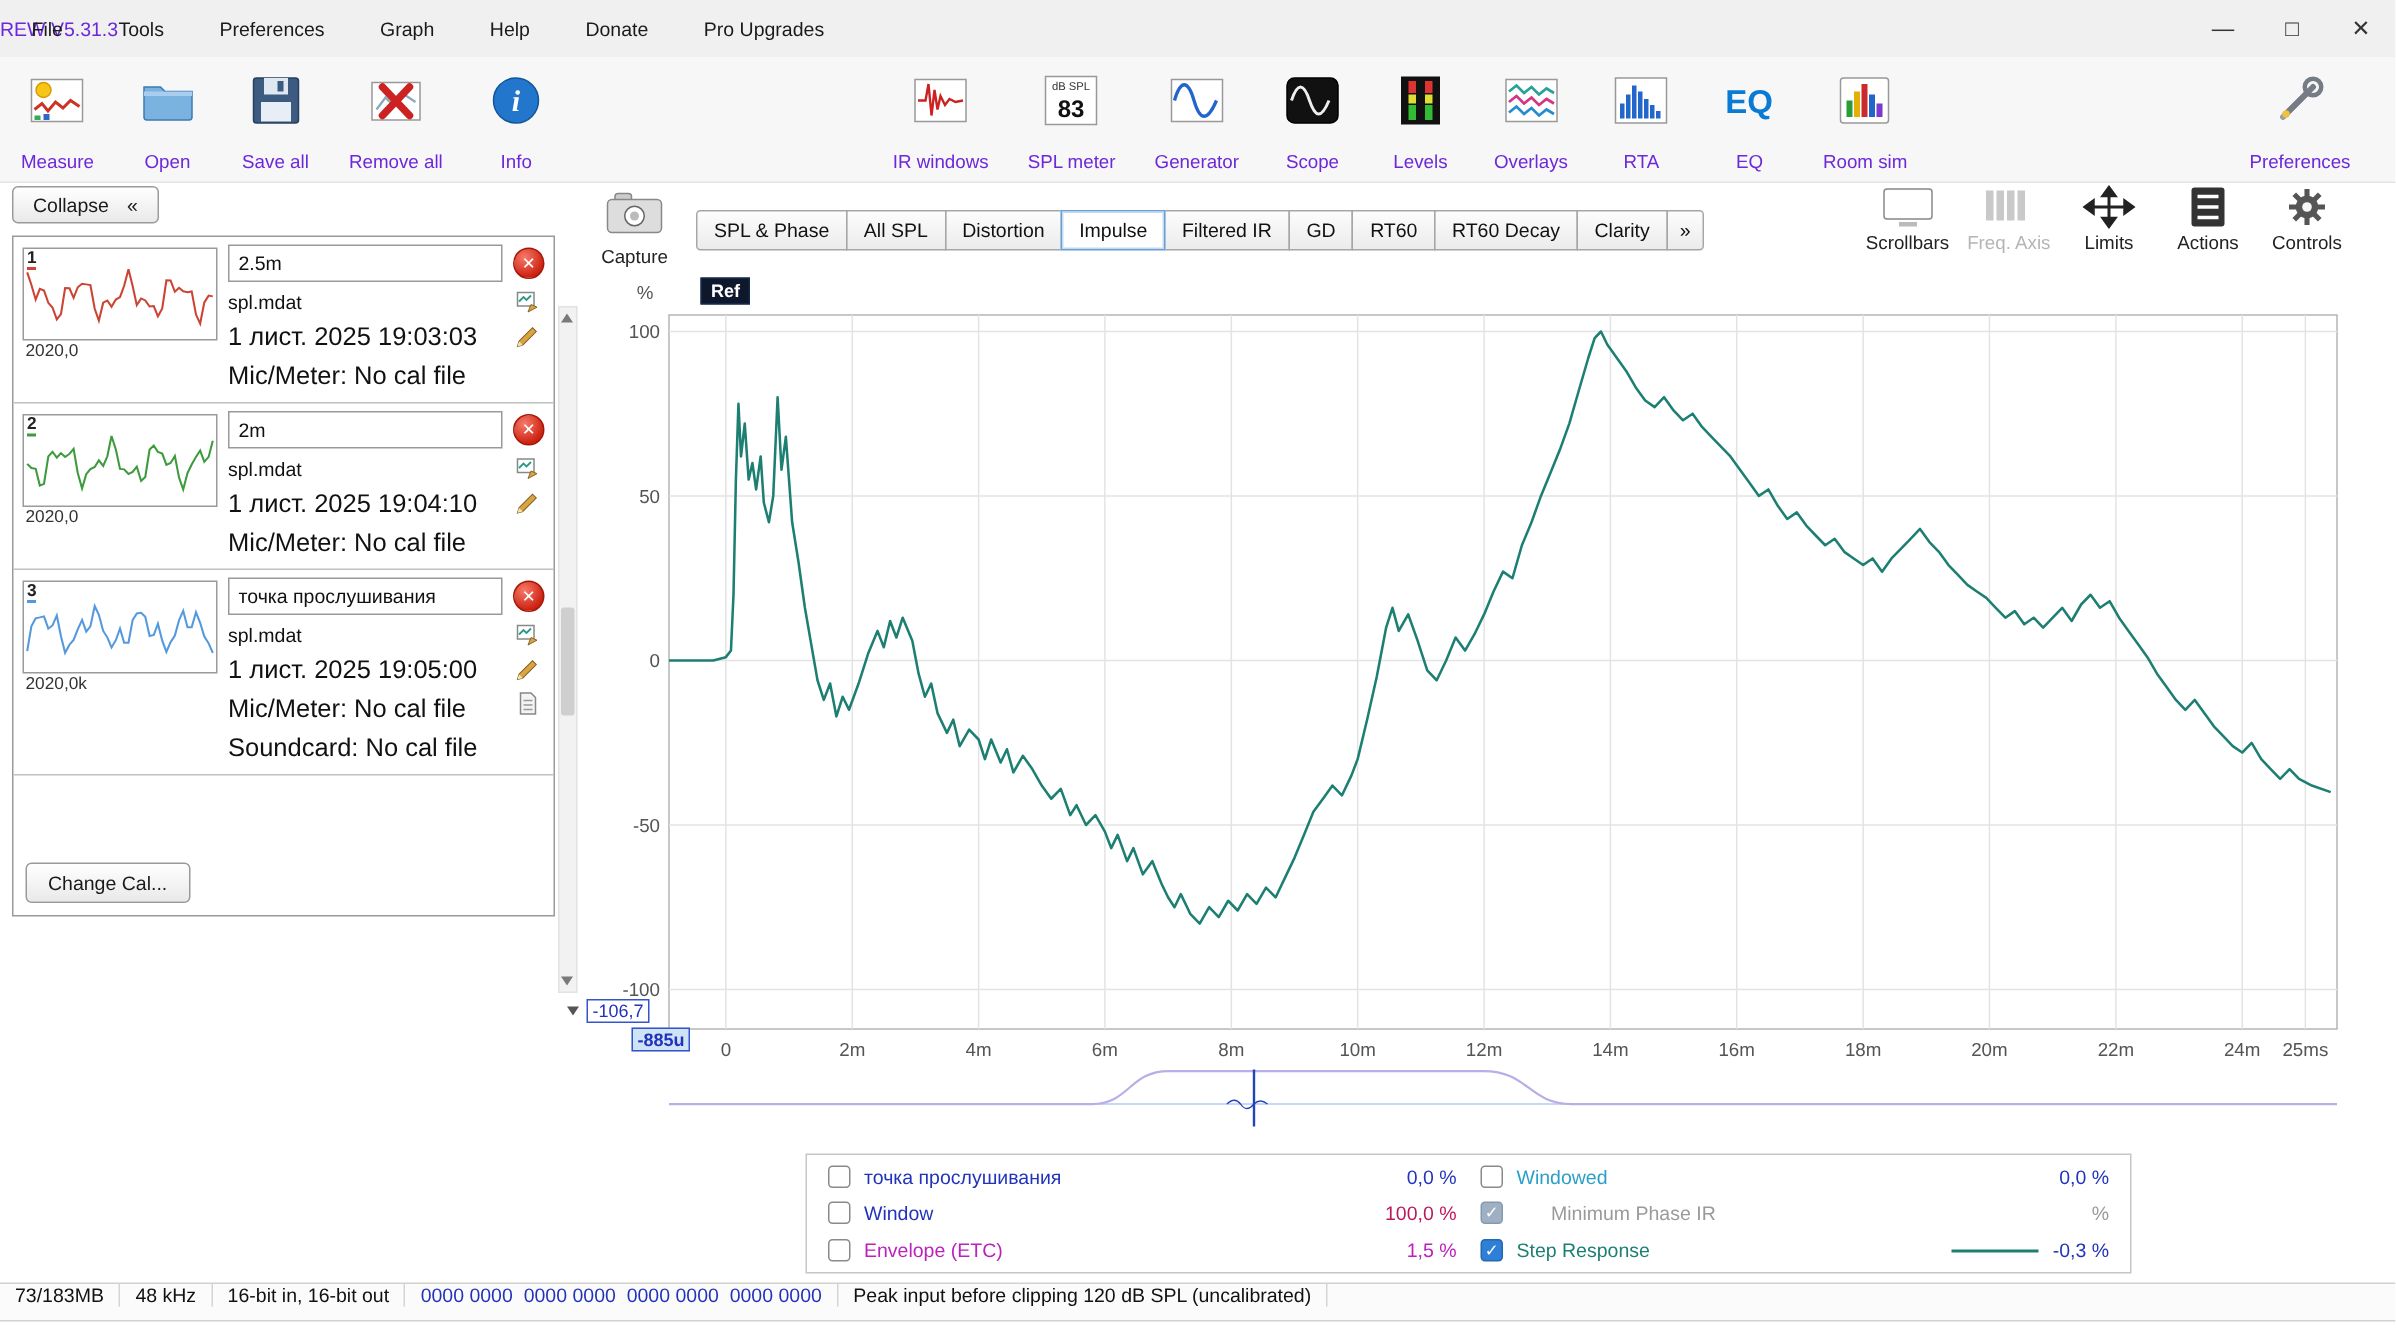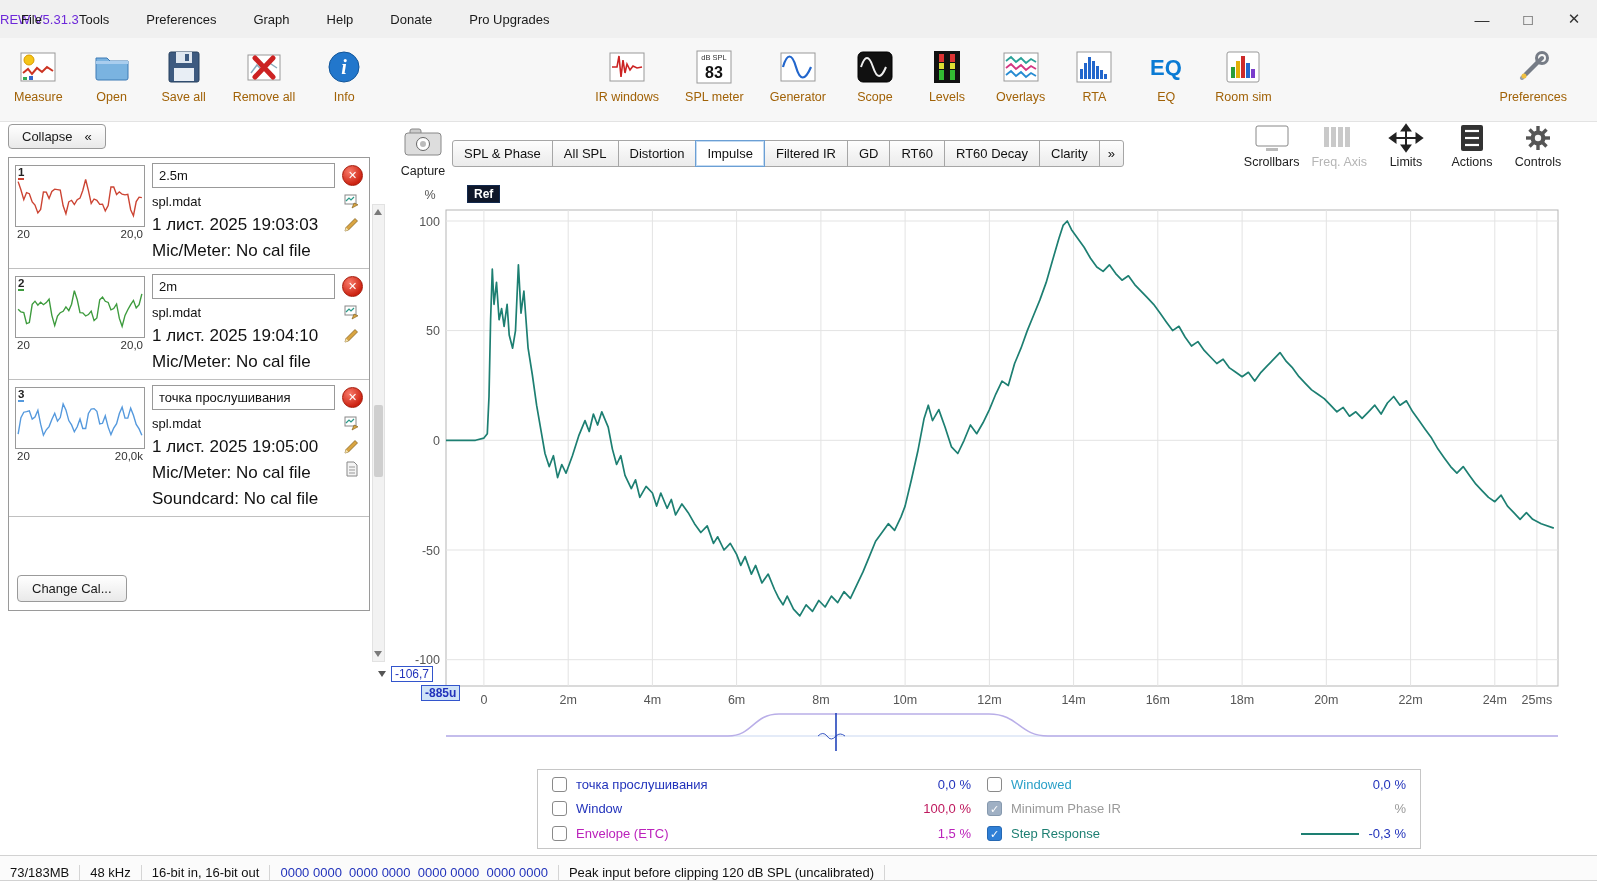--- a/index.html
+++ b/index.html
@@ -16,32 +16,32 @@
 
   
   .toolbar{position:absolute;left:0;top:38px;width:100%;height:84px;background:#f7f7f7;
            border-bottom:1px solid #e3e3e3;display:flex;align-items:flex-start;padding-top:7px;box-sizing:border-box}
   .tool-group{display:flex;gap:26px}
   .tool-group.left{margin-left:14px}
   .tool-group.center{margin:0 auto}
   .tool-group.right{margin-right:30px}
   .tool-btn{display:flex;flex-direction:column;align-items:center;min-width:46px;cursor:default}
   .tool-btn .t-icon{width:42px;height:44px;display:flex;align-items:center;justify-content:center}
-  .tool-btn .t-label{font-size:12.5px;margin-top:1px;white-space:nowrap;color:#a16207}
+  .tool-btn .t-label{font-size:12.5px;margin-top:12px;white-space:nowrap;color:#6d28d9}
 
   
   .sidebar{position:absolute;left:8px;top:124px;width:362px}
   .collapse-btn{display:inline-flex;align-items:center;gap:12px;padding:4px 13px;border:1px solid #9a9a9a;
                 border-radius:4px;background:linear-gradient(#ffffff,#e9e9e9);font-size:13px}
   .measure-list{margin-top:8px;border:1px solid #9a9a9a;background:#fff;height:454px;position:relative;box-sizing:border-box}
   .m-card{display:flex;padding:5px 6px 3px 6px;border-bottom:1px solid #c0c0c0;gap:7px}
   .m-left{width:130px;flex:none;padding-top:2px}
   .thumb{height:60px;border:1px solid #9a9a9a;background:#fff;position:relative}
   .m-num{position:absolute;left:2px;top:0;font-size:11.5px;font-weight:bold;color:#222;z-index:2}
-  .axis-labels{display:flex;justify-content:space-between;font-size:11.5px;color:#333;padding:1px 2px 0 2px}
+  .axis-labels{display:flex;justify-content:flex-start;font-size:11.5px;color:#333;padding:1px 2px 0 2px}
   .m-right{flex:1;display:flex;flex-direction:column;min-width:0}
   .name-row{display:flex;align-items:center;gap:7px;margin-bottom:4px}
   .name-input{flex:1;height:25px;border:1px solid #999;padding:0 6px;font-family:"Liberation Sans",sans-serif;
               font-size:13px;color:#111;background:#fff;box-sizing:border-box;min-width:0}
   .del-btn{width:19px;height:19px;border-radius:50%;background:radial-gradient(circle at 35% 30%,#f87a6a,#cc2211 72%);
            color:#fff;font-size:11px;font-weight:bold;display:flex;align-items:center;justify-content:center;
            border:1px solid #a41808;flex:none}
   .m-body{display:flex;flex:1}
   .d-lines{flex:1;min-width:0}
   .d-line{font-size:17px;line-height:1.55;white-space:nowrap;overflow:hidden;color:#111}
@@ -50,21 +50,21 @@
   .m-icons .mi{width:16px;height:16px}
   .change-cal{position:absolute;left:8px;bottom:8px;padding:5px 14px;border:1px solid #9a9a9a;border-radius:4px;
               background:linear-gradient(#ffffff,#e9e9e9);font-size:13px}
 
   
   .capture-btn{position:absolute;left:397px;top:126px;width:52px;display:flex;flex-direction:column;align-items:center}
   .capture-btn .t-label{font-size:12.5px;margin-top:1px;color:#222}
   .tabs{position:absolute;left:452px;top:140px;display:flex;z-index:3}
   .tab{padding:5px 11px;border:1px solid #a6a6a6;margin-left:-1px;background:linear-gradient(#fdfdfd,#ebebeb);
        font-size:13px;white-space:nowrap;color:#111}
-  .tab:first-child{margin-left:0;border-radius:3px 0 0 3px}
+  .tab:first-child{margin-left:12px;border-radius:3px 0 0 3px}
   .tab.overflow{padding:5px 8px;border-radius:0 3px 3px 0}
   .tab.active{background:#ffffff;border-color:#6b9fd4;box-shadow:inset 0 0 0 1px #c4dbf2;position:relative;z-index:2}
   .graph-tools{position:absolute;right:32px;top:123px;display:flex;gap:12px}
   .g-tool{display:flex;flex-direction:column;align-items:center;min-width:54px}
   .g-tool .t-icon{height:30px;display:flex;align-items:center;justify-content:center}
   .g-tool .t-label{font-size:12.5px;margin-top:2px;color:#222;white-space:nowrap}
   .g-tool.disabled .t-label{color:#b5b5b5}
 
   
   #plot-wrap{position:absolute;left:398px;top:186px;width:1164px;height:576px}
@@ -91,21 +91,21 @@
       font-size:11px;line-height:14px;text-align:center;color:#fff;box-sizing:border-box}
   .cb-checked{background:#2f7fd6;border-color:#2568b3}
   .cb-disabled{background:#9fb0c4;border-color:#8699ae}
   .legend-label{font-size:13px;white-space:nowrap}
   .legend-line{width:58px;height:2px;margin-left:auto}
   .legend-value{font-size:13px;white-space:nowrap}
   .legend-value.push{margin-left:auto}
 
   
   .statusbar{position:absolute;left:0;top:855px;width:100%;height:26px;border-top:1px solid #d2d2d2;
-             border-bottom:1px solid #d2d2d2;background:#fbfbfb;display:flex;align-items:flex-end;font-size:13px;box-sizing:border-box}
+             border-bottom:1px solid #d2d2d2;background:#fbfbfb;display:flex;align-items:flex-start;font-size:13px;box-sizing:border-box}
   .sb-seg{padding:0 10px;border-right:1px solid #d5d5d5;display:flex;align-items:center;white-space:pre;color:#111}
   .sb-zeros{color:#2233bb}
 </style>
 </head>
 <body>
 
 <div class="titlebar">
   <div class="win-title">REW V5.31.3</div>
   <div class="menu" id="menubar">
       <div class="menu-item">File</div>
@@ -594,21 +594,21 @@
       </div>
     </div>
     <div class="legend-col">
       <div class="legend-row">
         <span class="cb"></span>
         <span class="legend-label" style="color: rgb(42, 160, 200);">Windowed</span>
         <span class="legend-value push" style="color: rgb(34, 51, 187);">0,0 %</span>
       </div>
       <div class="legend-row">
         <span class="cb cb-disabled">✓</span>
-        <span class="legend-label" style="color: rgb(154, 154, 154);">Minimum Phase IR</span>
+        <span class="legend-label" style="color: rgb(154, 154, 154); margin-left: 23px;">Minimum Phase IR</span>
         <span class="legend-value push" style="color: rgb(154, 154, 154);">%</span>
       </div>
       <div class="legend-row">
         <span class="cb cb-checked">✓</span>
         <span class="legend-label" style="color: rgb(29, 127, 114);">Step Response</span>
         <span class="legend-line" style="background: rgb(29, 127, 114);"></span>
         <span class="legend-value" style="color: rgb(34, 51, 187);">-0,3 %</span>
       </div>
     </div>
   </div>

